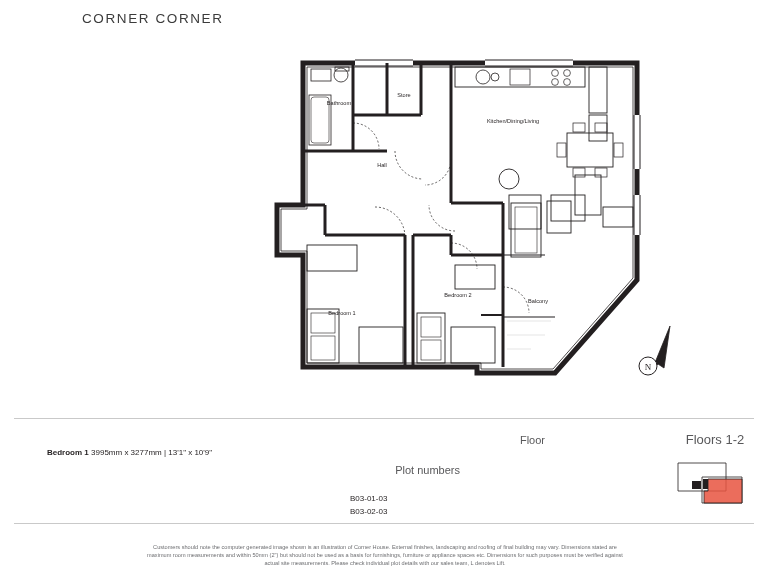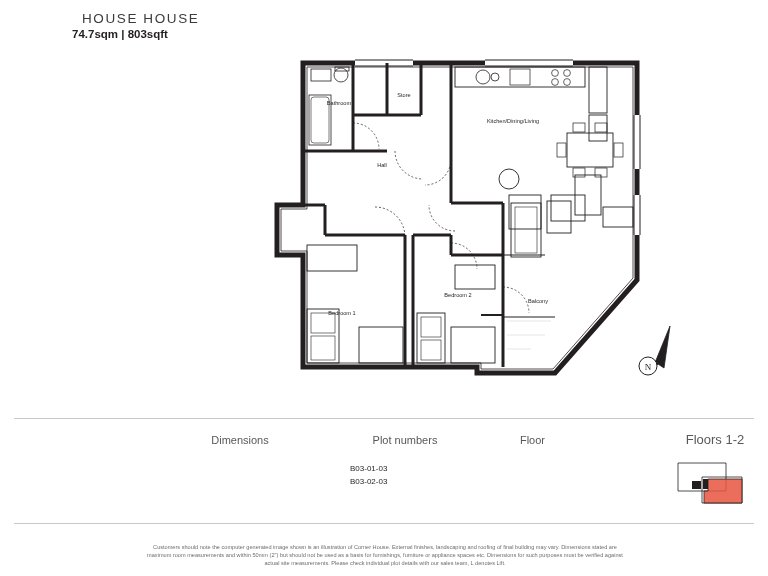--- a/index.html
+++ b/index.html
@@ -114,21 +114,21 @@
   .dim-row.r1 { margin-left: 10px; }
   .dim-row.r2 { margin-left: 33px; }
   .dim-row.r3 { margin-left: 33px; }
 
   .plot-block {
     position: absolute;
     left: 350px;
     top: 434px;
     width: 110px;
   }
-  .plot-block .col-head { text-align: center; }
+  .plot-block .col-head { text-align: right; margin-top: 30px; }
   .plot-rows { margin-top: 16px; }
   .plot-row {
     font-size: 8px;
     line-height: 13px;
     color: #231f20;
   }
 
   .floor-block {
     position: absolute;
     left: 455px;
@@ -172,22 +172,21 @@
     text-align: center;
     font-size: 5.6px;
     line-height: 8.2px;
     color: #6d6e71;
   }
 </style>
 </head>
 <body>
 
 <div class="header">
-  <div class="title-line1">HOUSE HOUSE</div>
-  <div class="area">74.7sqm | 803sqft</div>
+  <div class="title-line1">CORNER CORNER</div>
 </div>
 
 <div class="plan">
 <svg width="420" height="340" viewBox="0 0 420 340" xmlns="http://www.w3.org/2000/svg">
   <g fill="none" stroke="#231f20">
 
     <path d="M 48 8 L 382 8 L 382 225 L 300 318 L 222 318 L 222 312 L 48 312 L 48 200 L 22 200 L 22 150 L 48 150 Z" stroke="#231f20" stroke-width="5" fill="#ffffff"></path>
 
     <path d="M 52 12 L 378 12 L 378 223 L 298 314 L 226 314 L 226 308 L 52 308 L 52 196 L 26 196 L 26 154 L 52 154 Z" stroke="#231f20" stroke-width="0.8" fill="none"></path>
 
@@ -307,22 +306,25 @@
 <svg width="44" height="60" viewBox="0 0 44 60" xmlns="http://www.w3.org/2000/svg">
   <path d="M 34 4 L 16 48 L 22 42 L 28 46 Z" fill="#231f20" stroke="#231f20" stroke-width="0.8"></path>
   <circle cx="12" cy="44" r="9" fill="#ffffff" stroke="#231f20" stroke-width="1"></circle>
   <text x="12" y="47.5" font-family="Liberation Serif, serif" font-size="9" fill="#231f20" text-anchor="middle">N</text>
 </svg>
 </div>
 
 <div class="divider"></div>
 
 <div class="dimensions-block">
-  <div class="col-head">Dimensions</div>
   <div class="dim-rows">
+    <div class="dim-row r2">
+      <span class="lbl">Bedroom 1</span>
+      <span class="val">3995mm x 3277mm | 13'1" x 10'9"</span>
+    </div>
   </div>
 </div>
 
 <div class="plot-block">
   <div class="col-head">Plot numbers</div>
   <div class="plot-rows">
     <div class="plot-row">B03-01-03</div>
     <div class="plot-row">B03-02-03</div>
   </div>
 </div>

